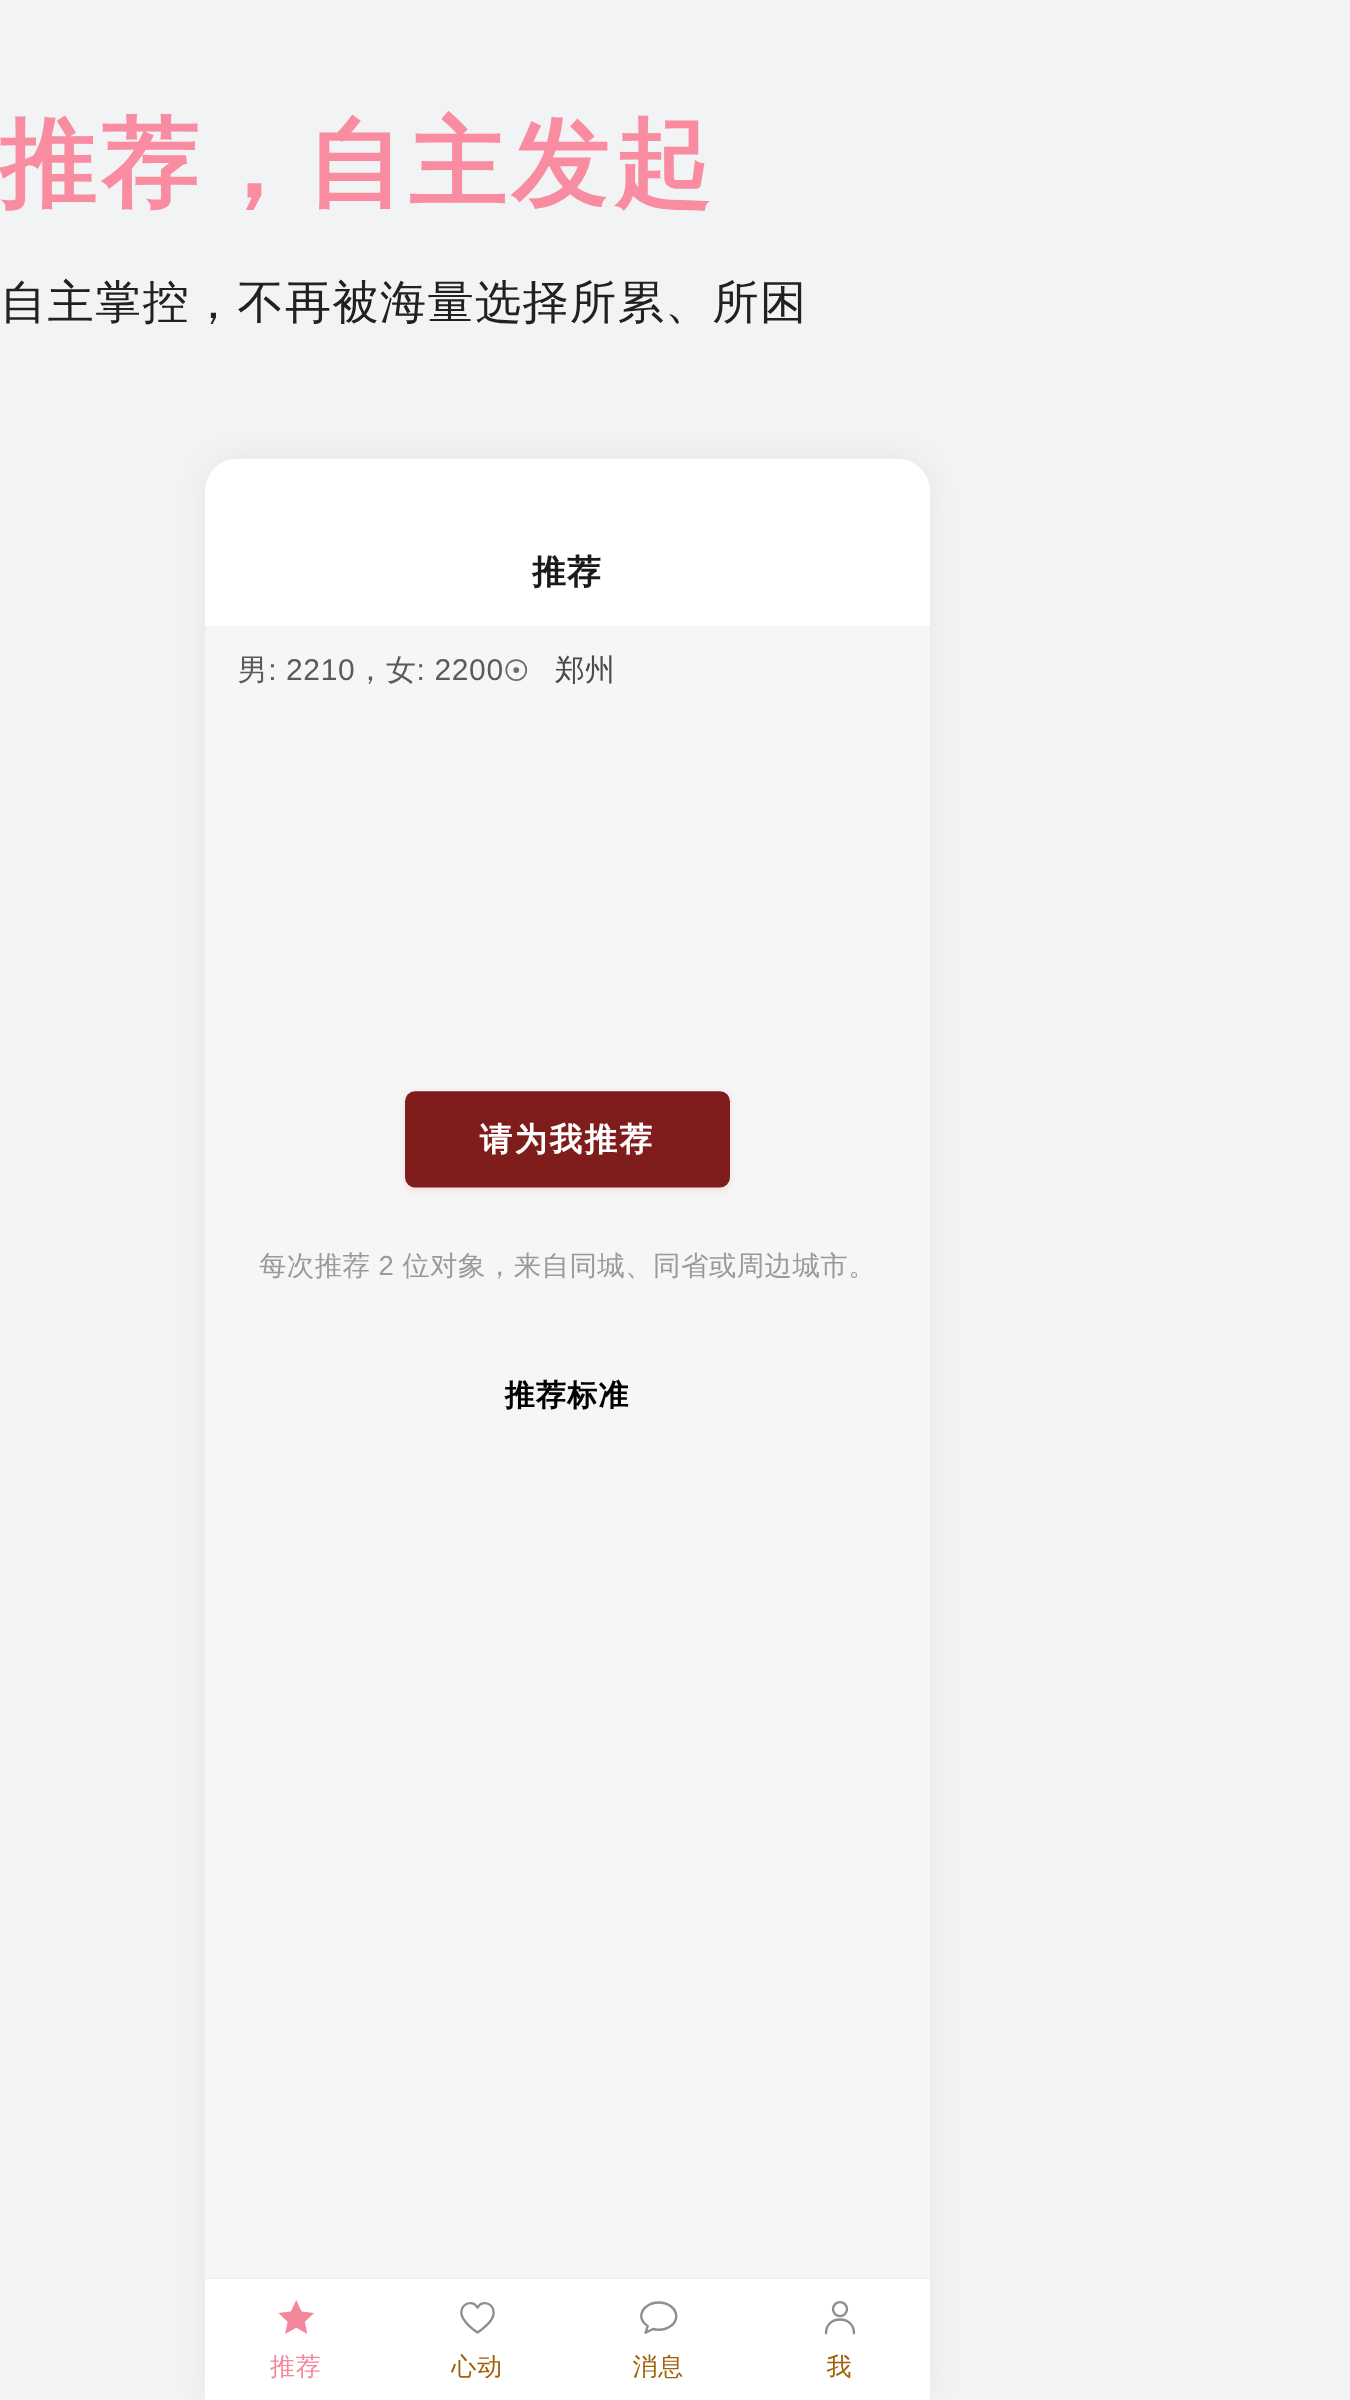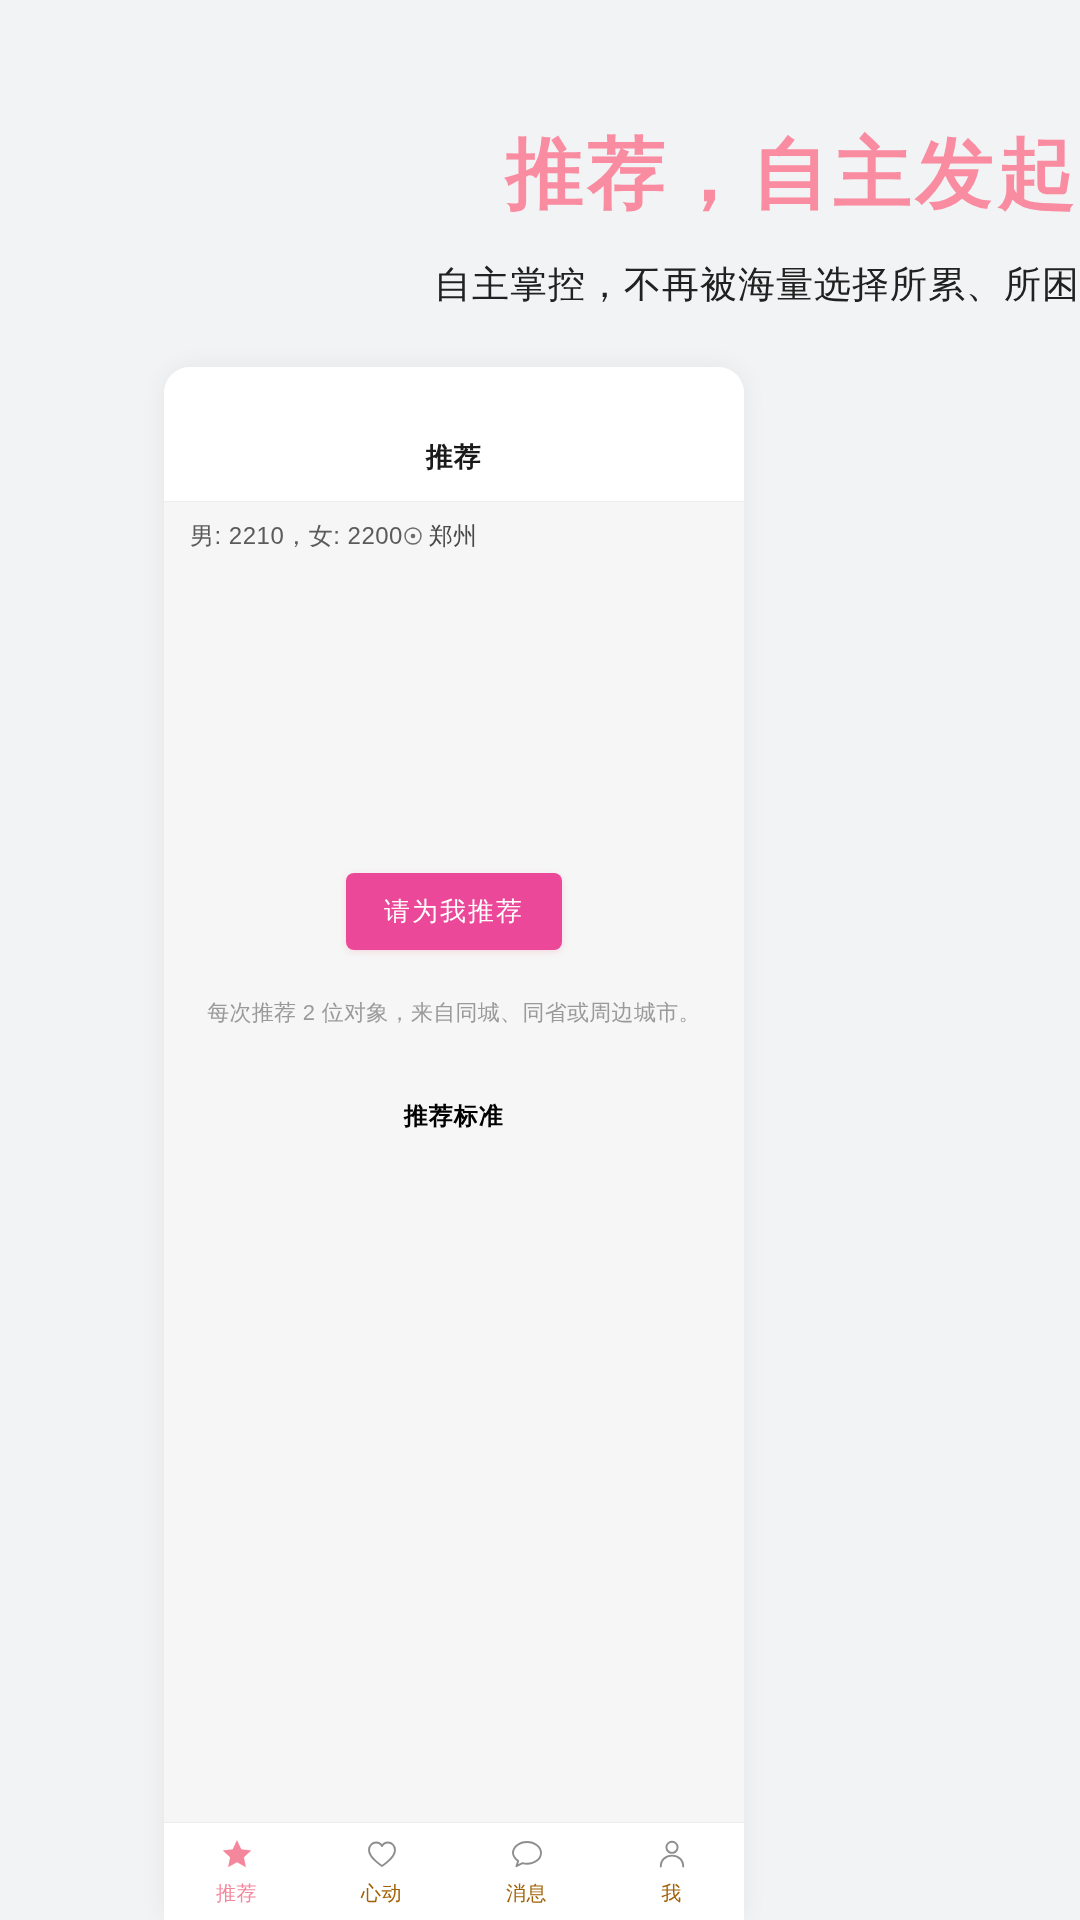--- a/index.html
+++ b/index.html
@@ -13,22 +13,21 @@
     font-family: "Liberation Sans", "DejaVu Sans", sans-serif;
     overflow: hidden;
     position: relative;
   }
 
   
   .promo {
     width: 100%;
     padding-top: 88px;
     box-sizing: border-box;
-    text-align: right;
-    margin-top: 43px;
+    text-align: left;
   }
   .promo-title {
     font-size: 78px;
     font-weight: bold;
     color: #f98ca0;
     letter-spacing: 4px;
     line-height: 1.1;
     margin: 0;
     white-space: pre;
   }
@@ -86,21 +85,21 @@
   .stats-left {
     font-size: 24px;
     color: #5b5b5b;
     letter-spacing: 0.5px;
   }
   .stats-right {
     font-size: 24px;
     color: #4a4a4a;
     display: flex;
     align-items: center;
-    gap: 6px;
+    gap: 21px;
   }
   .pin-icon {
     display: inline-block;
     width: 20px;
     height: 20px;
     line-height: 0;
   }
   .pin-icon svg { display: block; }
 
   
@@ -108,28 +107,28 @@
     flex: 1 1 auto;
     position: relative;
     background: #f6f6f6;
     display: flex;
     flex-direction: column;
     align-items: center;
   }
 
   .cta-button {
     margin-top: 303px;
-    width: 216px;
+    width: 260px;
     height: 77px;
     border: none;
     border-radius: 8px;
-    background: #ec4899;
+    background: #7f1d1d;
     color: #ffffff;
     font-size: 26px;
-    font-weight: normal;
+    font-weight: bold;
     letter-spacing: 2px;
     font-family: inherit;
     cursor: pointer;
     box-shadow: 0 2px 6px rgba(245,135,156,0.25);
   }
 
   .cta-hint {
     margin-top: 48px;
     font-size: 22px;
     color: #9a9a9a;

